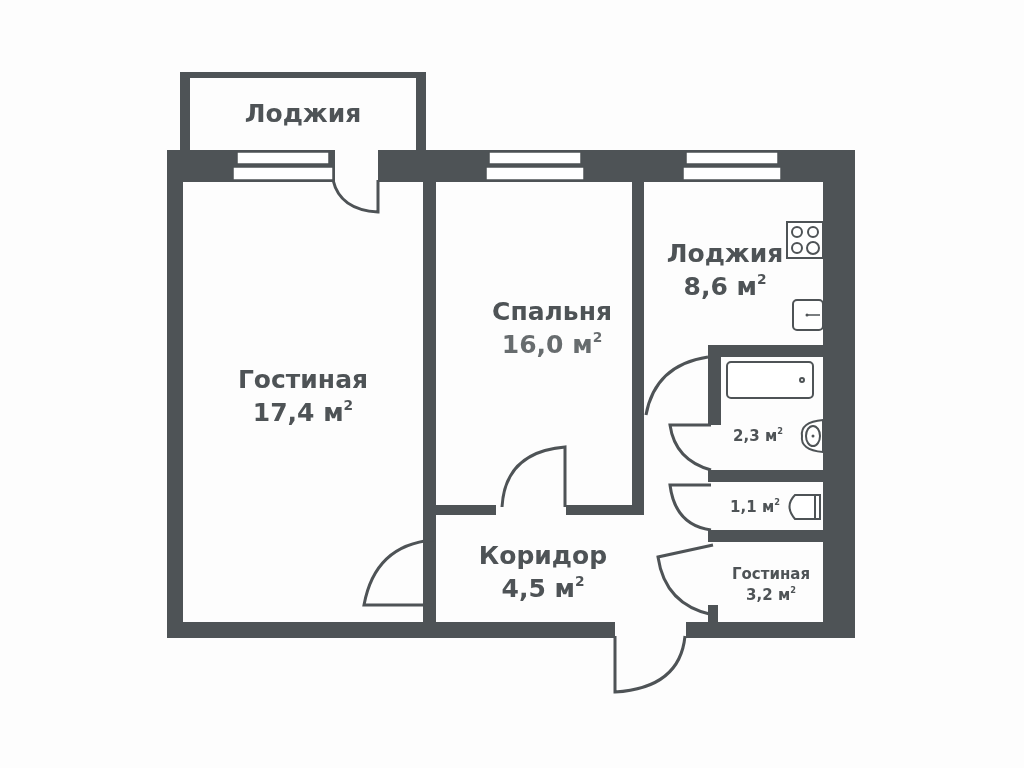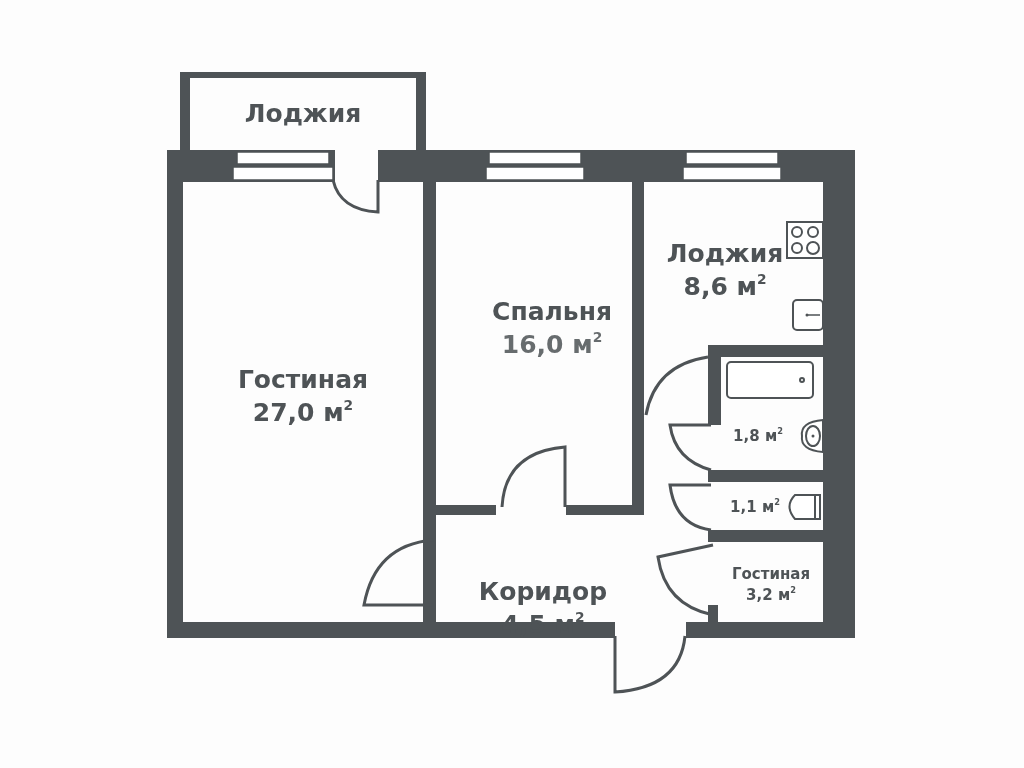--- a/index.html
+++ b/index.html
@@ -95,42 +95,42 @@
     <line x1="815" y1="495" x2="815" y2="519" stroke="#4e5356" stroke-width="2"></line>
   </g>
 </svg>
 
 <div class="lbl big" style="left:303px; top:98px;">
   <span>Лоджия</span>
 </div>
 
 <div class="lbl big" style="left:303px; top:364px;">
   <div>Гостиная</div>
-  <div><span>27,0 м</span><sup>2</sup></div>
+  <div><span>17,4 м</span><sup>2</sup></div>
 </div>
 
 <div class="lbl big" style="left:537px; top:296px;margin-left:15px;">
   <div>Спальня</div>
   <div style="opacity:0.85"><span>16,0 м</span><sup>2</sup></div>
 </div>
 
 <div class="lbl big" style="left:725px; top:238px;">
   <div>Лоджия</div>
   <div><span>8,6 м</span><sup>2</sup></div>
 </div>
 
 <div class="lbl sm" style="left:758px; top:426px;">
-  <span>1,8 м</span><sup>2</sup>
+  <span>2,3 м</span><sup>2</sup>
 </div>
 
 <div class="lbl sm" style="left:755px; top:497px;">
   <span>1,1 м</span><sup>2</sup>
 </div>
 
-<div class="lbl big" style="left:543px; top:540px;margin-top:36px;">
+<div class="lbl big" style="left:543px; top:540px;">
   <div>Коридор</div>
   <div><span>4,5 м</span><sup>2</sup></div>
 </div>
 
 <div class="lbl sm" style="left:771px; top:565px;">
   <div>Гостиная</div>
   <div><span>3,2 м</span><sup>2</sup></div>
 </div>
 
 </body></html>

